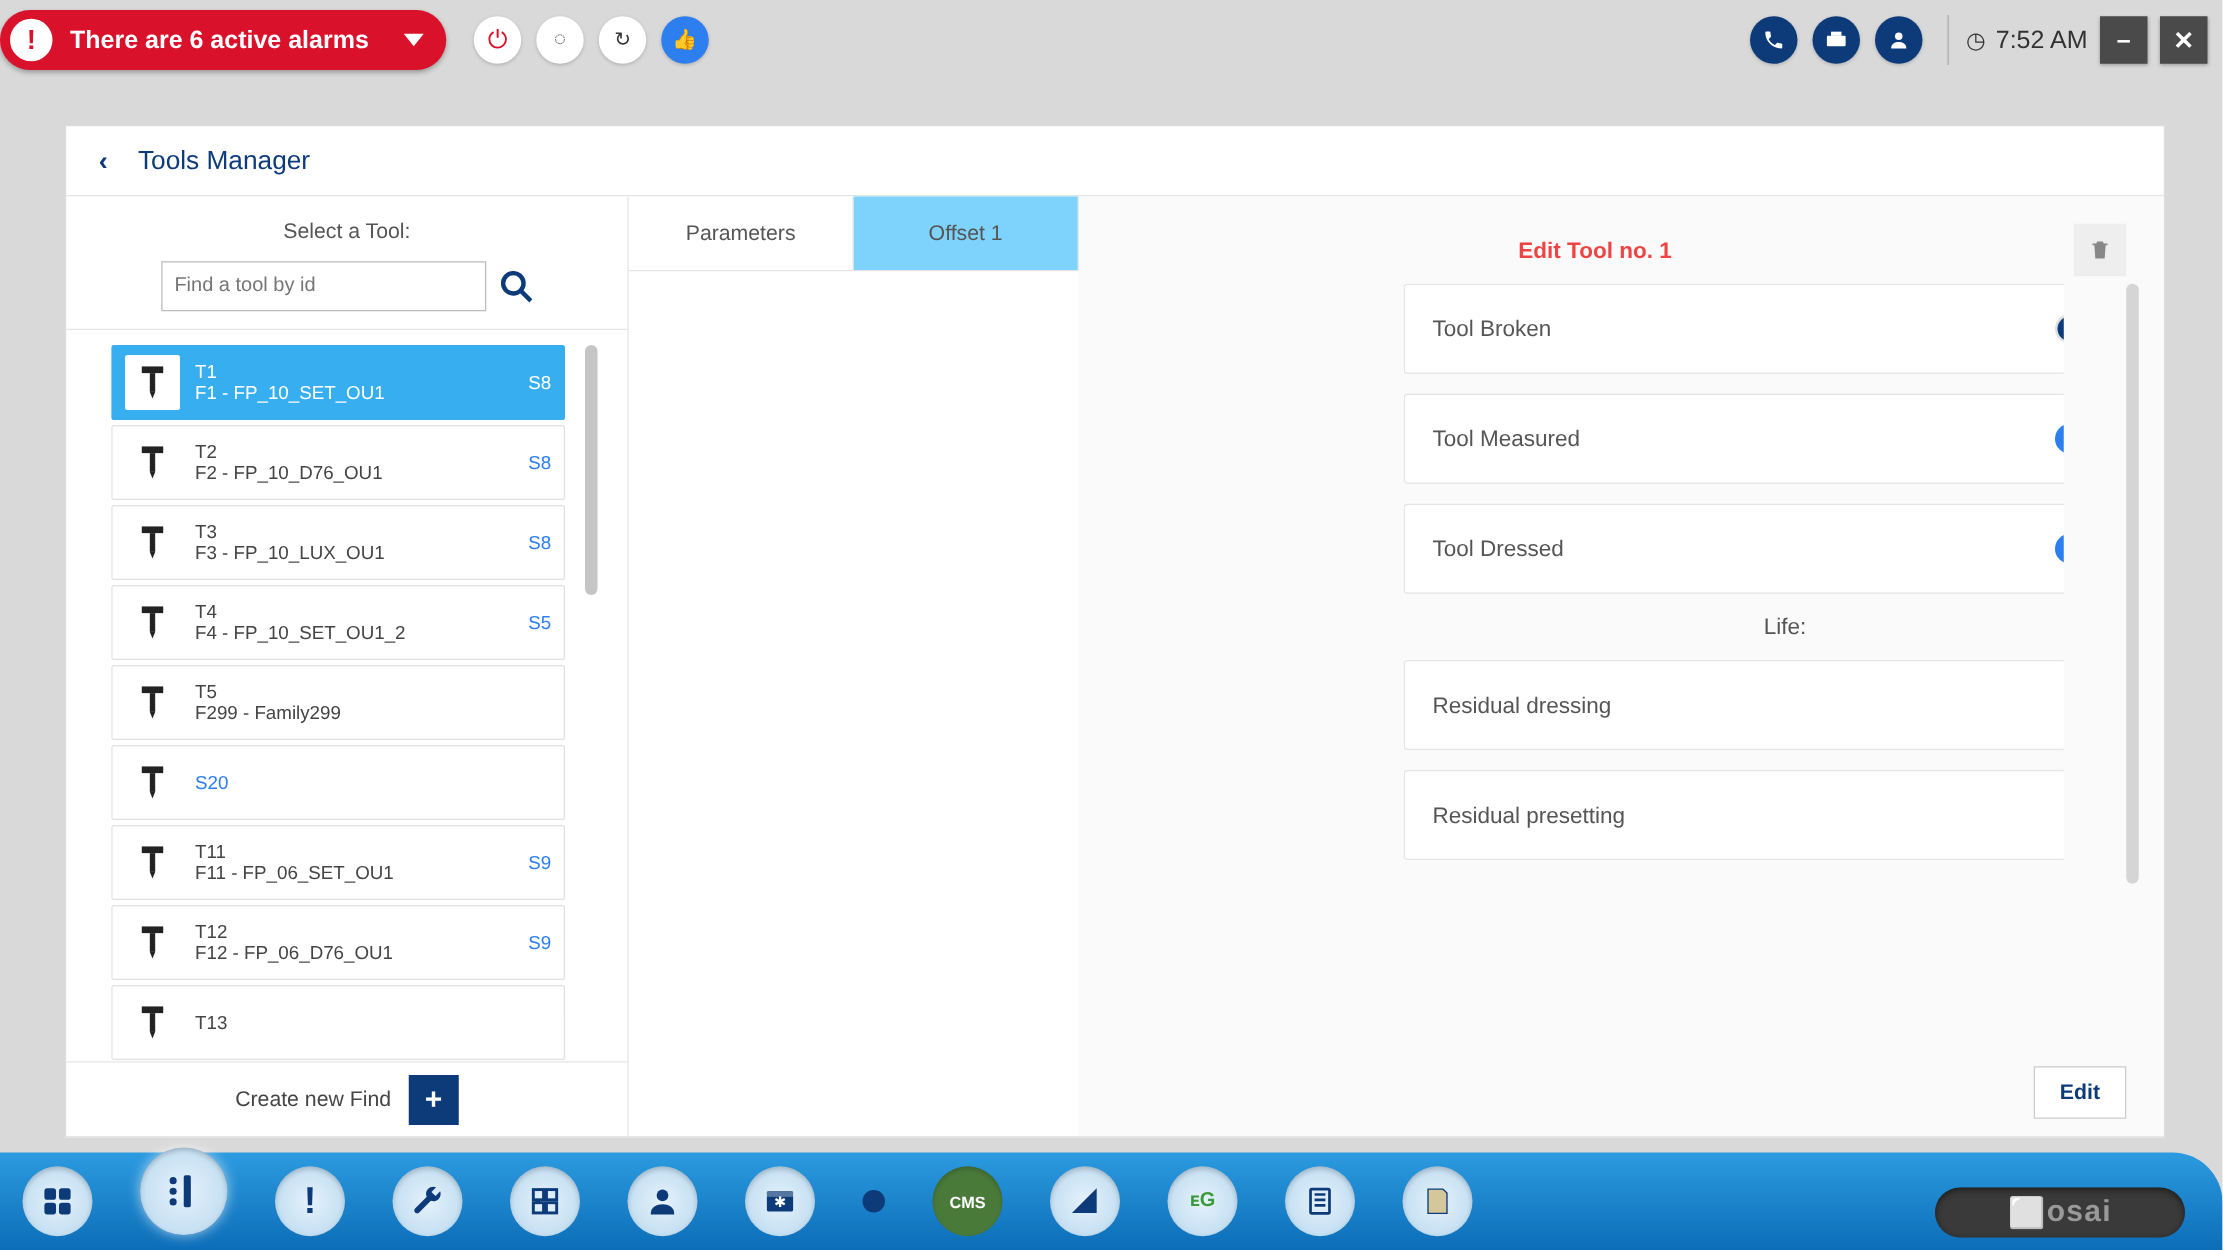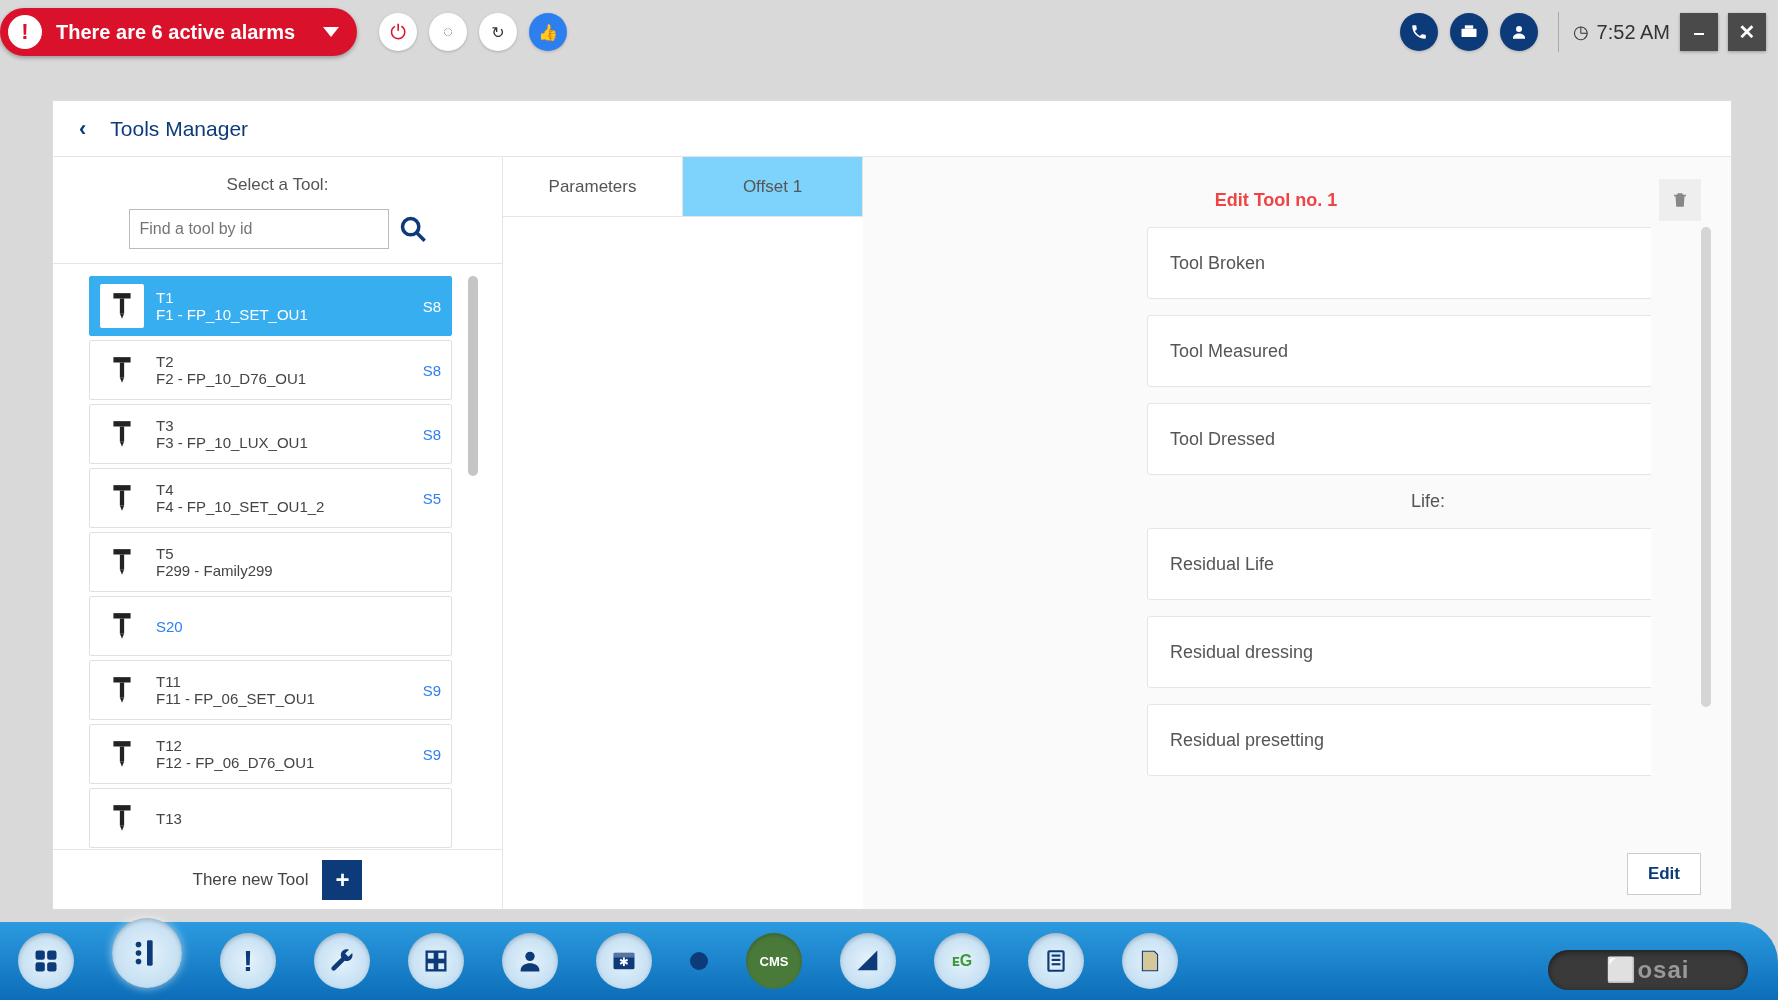--- a/index.html
+++ b/index.html
@@ -59,21 +59,21 @@
 .tabs-row { height: 60px; display: flex; border-bottom: 1px solid #e5e5e5; }
 .tab { width: 180px; display: flex; align-items: center; justify-content: center; border-right: 1px solid #e5e5e5; color: #555; font-size: 17px; cursor: pointer; }
 .tab.inactive { background: #7dd3fc; }
 
 .edit-body { flex: 1; position: relative; background: #fafafa; }
 .edit-title-row { display: flex; align-items: center; padding: 22px 30px 10px; }
 .edit-title { flex: 1; text-align: center; font-weight: bold; color: #ef4444; font-size: 18px; }
 .trash-btn { width: 42px; height: 42px; background: #eee; display: flex; align-items: center; justify-content: center; color: #888; font-size: 18px; }
 
 .params-scroll { position: absolute; left: 260px; right: 80px; top: 70px; bottom: 70px; overflow: hidden; }
-.param-card { background: #fff; border: 1px solid #e5e5e5; border-radius: 3px; margin-bottom: 16px; height: 72px; display: flex; align-items: center; padding: 0 22px; justify-content: space-between; width: 610px; margin-left: 24px; }
+.param-card { background: #fff; border: 1px solid #e5e5e5; border-radius: 3px; margin-bottom: 16px; height: 72px; display: flex; align-items: center; padding: 0 22px; justify-content: space-between; width: 610px; }
 .param-label { color: #555; font-size: 18px; }
 .param-value { color: #333; font-size: 18px; }
 .section-label { text-align: center; color: #555; font-size: 18px; margin: 12px 0 16px; width: 610px; }
 
 .toggle { width: 66px; height: 24px; border-radius: 12px; position: relative; display: flex; align-items: center; }
 .toggle.off { background: #e0e0e0; }
 .toggle.on { background: #2d7ff0; }
 .toggle .knob { width: 20px; height: 20px; border-radius: 50%; background: #0d3b7a; position: absolute; }
 .toggle.off .knob { left: 2px; }
 .toggle.on .knob { right: 2px; }
@@ -278,21 +278,21 @@
               </div>
               <div class="tool-text">
                 <div class="tool-line1">T13</div>
                 <div class="tool-line2"></div>
               </div>
             </div>
           </div>
         <div class="list-scrollbar"></div>
       </div>
       <div class="create-row">
-        <div class="lbl">There new Tool</div>
+        <div class="lbl">Create new Find</div>
         <div class="plus-btn">+</div>
       </div>
     </div>
 
     <div class="right-pane">
       <div class="tabs-row">
         <div class="tab">Parameters</div>
         <div class="tab inactive">Offset 1</div>
       </div>
       <div class="edit-body">
@@ -322,24 +322,20 @@
           </div>
           <div class="param-card">
             <div class="param-label">Tool Dressed</div>
             <div class="toggle on">
               <div class="knob"></div>
                 <div class="tlabel">ON</div>
             </div>
           </div>
           <div class="section-label">Life:</div>
           <div class="param-card">
-            <div class="param-label">Residual Life</div>
-            <div class="param-value">935</div>
-          </div>
-          <div class="param-card">
             <div class="param-label">Residual dressing</div>
             <div class="param-value">10</div>
           </div>
           <div class="param-card">
             <div class="param-label">Residual presetting</div>
             <div class="param-value">35</div>
           </div>
         </div>
 
         <div class="right-scrollbar"></div>

